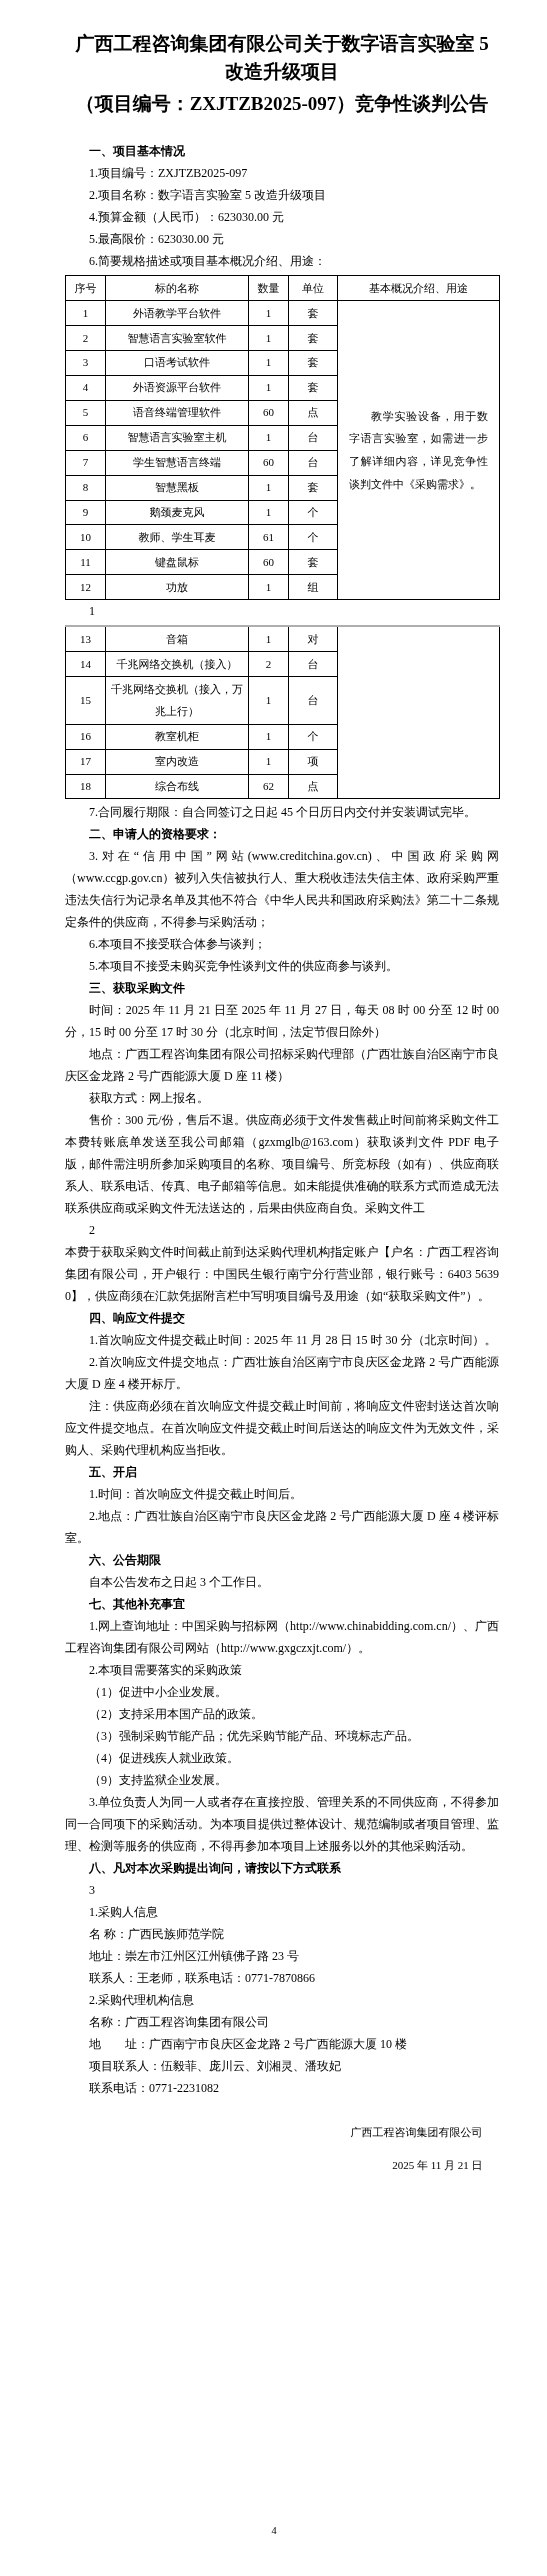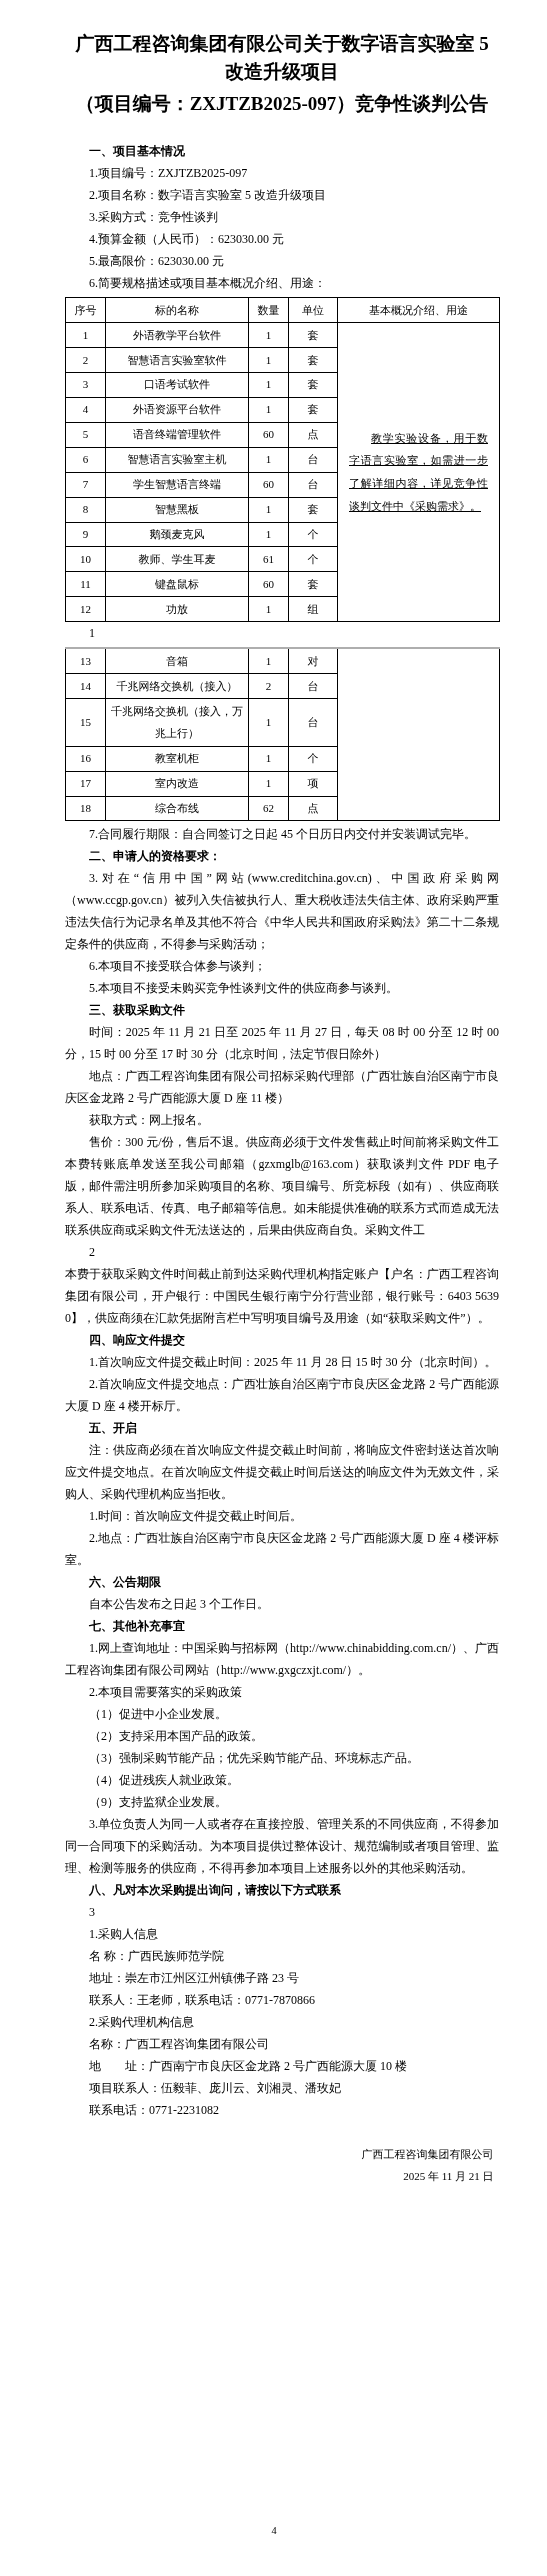--- a/index.html
+++ b/index.html
@@ -54,33 +54,32 @@
     height:22.6px;
     padding:0.7px 2.7px;
     overflow:hidden;
   }
   table.items td.note-cell{
     text-align:justify;
     text-indent:2em;
     line-height:22.6px;
     padding:2.7px 11px;
     vertical-align:middle;
-    text-decoration:underline;
   }
   table.tbl2 tr:first-child td{border-top:2.1px solid #aeaeae;}
   .pagenum{
     text-align:center;
     font-size:10.3px;
     line-height:13.7px;
     margin:15px 0 6.8px 0;
     text-indent:0;
   }
   .pagenum3{margin:25px 0 4.1px 0;}
   .sign{
-    margin:0;
+    margin:11px;
     font-size:11px;
     line-height:22px;
     text-align:right;
     padding-right:5.5px;
     text-indent:0;
   }
   .sign-block{margin-top:22px;}
   .pagenum4{
     position:absolute;
     left:0;
@@ -98,21 +97,20 @@
 
     <div class="title-block">
       <div class="title">广西工程咨询集团有限公司关于数字语言实验室 5 改造升级项目</div>
       <div class="title">（项目编号：ZXJTZB2025-097）竞争性谈判公告</div>
     </div>
 
 
     <p class="para sec">一、项目基本情况</p>
     <p class="para">1.项目编号：ZXJTZB2025-097</p>
     <p class="para">2.项目名称：数字语言实验室 5 改造升级项目</p>
-    <p class="para">3.采购方式：竞争性谈判</p>
     <p class="para">4.预算金额（人民币）：623030.00 元</p>
     <p class="para">5.最高限价：623030.00 元</p>
     <p class="para">6.简要规格描述或项目基本概况介绍、用途：</p>
 
     <table class="items tbl1">
       <colgroup>
           <col style="width:40px">
           <col style="width:143px">
           <col style="width:40px">
           <col style="width:49px">
@@ -266,23 +264,23 @@
     <p class="para">获取方式：网上报名。</p>
     <p class="para">售价：300 元/份，售后不退。供应商必须于文件发售截止时间前将采购文件工本费转账底单发送至我公司邮箱（gzxmglb@163.com）获取谈判文件 PDF 电子版，邮件需注明所参加采购项目的名称、项目编号、所竞标段（如有）、供应商联系人、联系电话、传真、电子邮箱等信息。如未能提供准确的联系方式而造成无法联系供应商或采购文件无法送达的，后果由供应商自负。采购文件工</p>
 
     <p class="para pagenum">2</p>
 
     <p class="para cont">本费于获取采购文件时间截止前到达采购代理机构指定账户【户名：广西工程咨询集团有限公司，开户银行：中国民生银行南宁分行营业部，银行账号：6403 5639 0】，供应商须在汇款凭据附言栏中写明项目编号及用途（如“获取采购文件”）。</p>
 
     <p class="para sec">四、响应文件提交</p>
     <p class="para">1.首次响应文件提交截止时间：2025 年 11 月 28 日 15 时 30 分（北京时间）。</p>
     <p class="para">2.首次响应文件提交地点：广西壮族自治区南宁市良庆区金龙路 2 号广西能源大厦 D 座 4 楼开标厅。</p>
+    <p class="para">注：供应商必须在首次响应文件提交截止时间前，将响应文件密封送达首次响应文件提交地点。在首次响应文件提交截止时间后送达的响应文件为无效文件，采购人、采购代理机构应当拒收。</p>
+
     <p class="para sec">五、开启</p>
-
-    <p class="para">注：供应商必须在首次响应文件提交截止时间前，将响应文件密封送达首次响应文件提交地点。在首次响应文件提交截止时间后送达的响应文件为无效文件，采购人、采购代理机构应当拒收。</p>
     <p class="para">1.时间：首次响应文件提交截止时间后。</p>
     <p class="para">2.地点：广西壮族自治区南宁市良庆区金龙路 2 号广西能源大厦 D 座 4 楼评标室。</p>
 
     <p class="para sec">六、公告期限</p>
     <p class="para">自本公告发布之日起 3 个工作日。</p>
 
     <p class="para sec">七、其他补充事宜</p>
     <p class="para">1.网上查询地址：中国采购与招标网（http://www.chinabidding.com.cn/）、广西工程咨询集团有限公司网站（http://www.gxgczxjt.com/）。</p>
     <p class="para">2.本项目需要落实的采购政策</p>
     <p class="para">（1）促进中小企业发展。</p>

